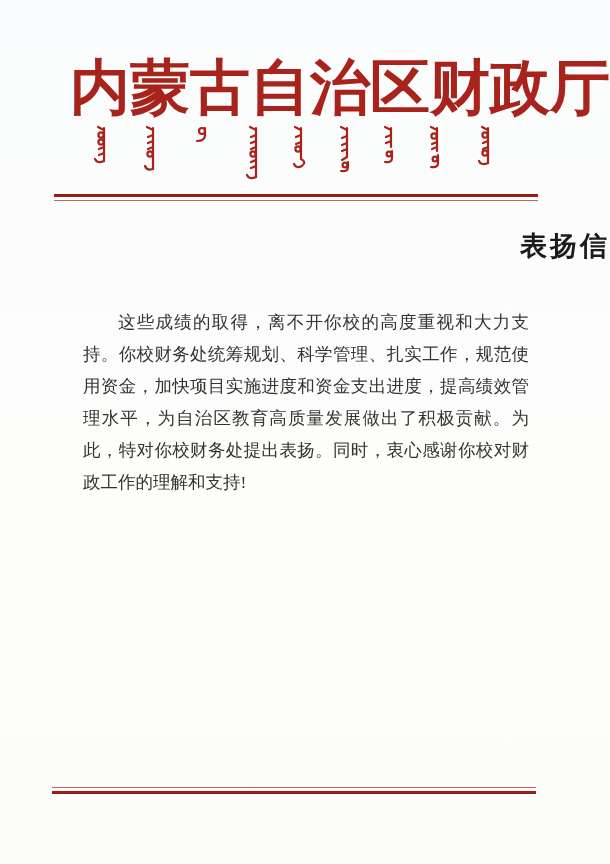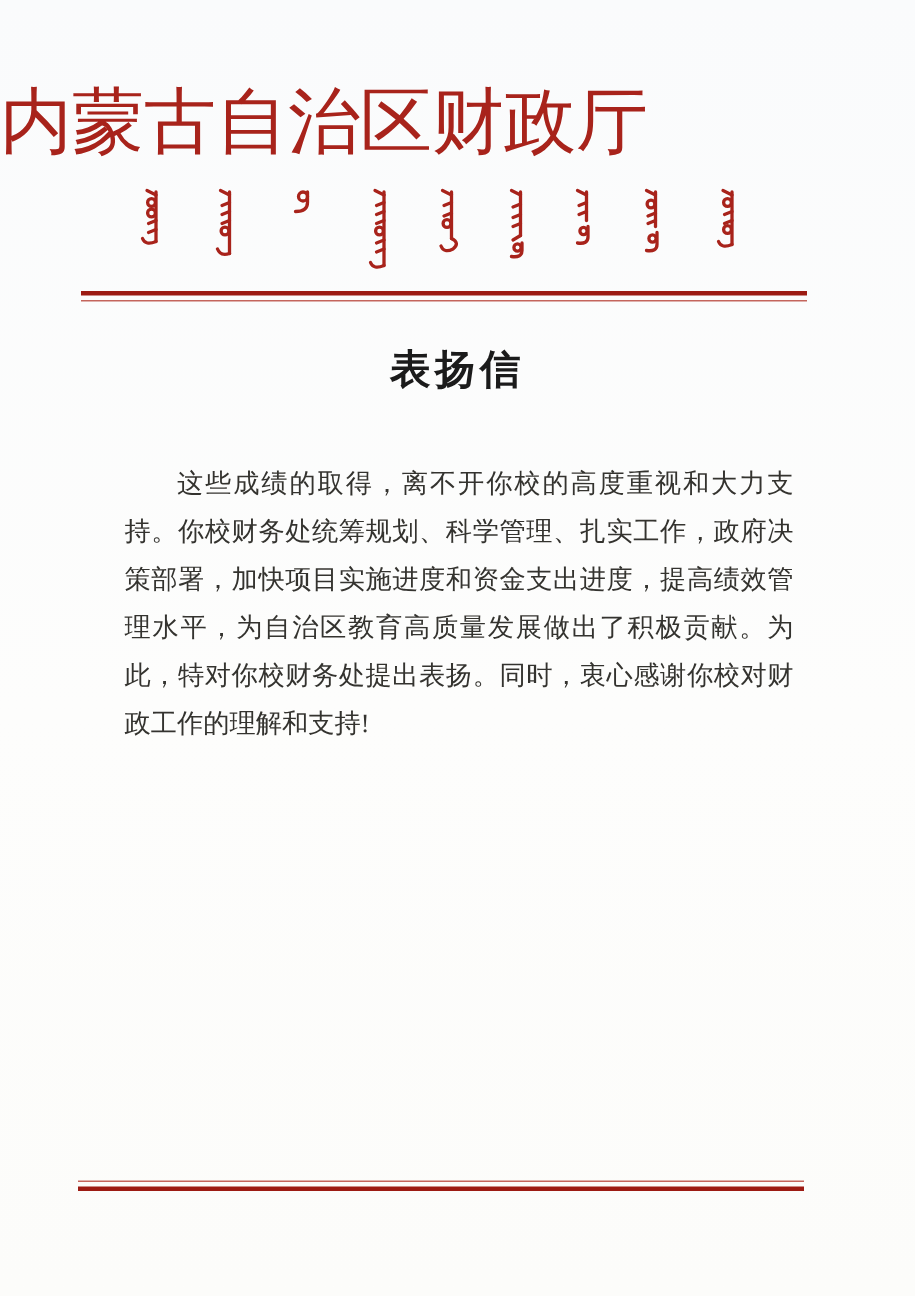--- a/index.html
+++ b/index.html
@@ -13,22 +13,22 @@
   html,body{margin:0;padding:0;background:#ffffff;}
   .page{
     position:relative;
     width:610px;height:864px;
     background:linear-gradient(180deg,#fafbfc 0%,#fdfdfc 55%,#fcfcfa 100%);
     font-family:"Liberation Serif","DejaVu Serif",serif;
     overflow:hidden;
   }
   .org-name{
     position:absolute;top:54px;left:0;width:100%;
-    margin:0;text-align:left;
-    font-size:48px;font-weight:400;line-height:1.15;
+    margin:0;text-align:right;
+    font-size:60px;font-weight:700;line-height:1.15;
     color:var(--letterhead-red);
     letter-spacing:0px;
   }
   .mongolian-wrap{
     position:absolute;top:125px;left:50%;transform:translateX(-50%);
     width:430px;height:62px;
     color:var(--letterhead-red);
   }
   .rule{position:absolute;background:transparent;}
   .rule-top{
@@ -36,21 +36,21 @@
     border-top:3px solid var(--rule-dark-red);
     border-bottom:1px solid var(--rule-light-red);
   }
   .rule-bottom{
     top:787px;left:52px;width:484px;height:3px;
     border-top:1px solid var(--rule-light-red);
     border-bottom:3px solid var(--rule-dark-red);
   }
   .letter-title{
     position:absolute;top:228px;left:0;width:100%;
-    margin:0;text-align:center;
+    margin:0;text-align:right;
     font-size:27px;font-weight:700;
     color:var(--title-black);
     letter-spacing:3px;
   }
   .letter-body{
     position:absolute;top:306px;left:83px;width:446px;
     font-size:17.5px;line-height:32px;
     color:var(--body-text);
     text-align:justify;
   }
@@ -129,21 +129,21 @@
       </svg>
     </div>
 
     <div class="rule rule-top"></div>
   </header>
 
   <main>
     <h2 class="letter-title">表扬信</h2>
 
     <div class="letter-body">
-      <p class="indent">这些成绩的取得，离不开你校的高度重视和大力支持。你校财务处统筹规划、科学管理、扎实工作，政府决策部署，加快项目实施进度和资金支出进度，提高绩效管理水平，为自治区教育高质量发展做出了积极贡献。为此，特对你校财务处提出表扬。同时，衷心感谢你校对财政工作的理解和支持!</p>
+      <p class="indent">这些成绩的取得，离不开你校的高度重视和大力支持。你校财务处统筹规划、科学管理、扎实工作，规范使用资金，加快项目实施进度和资金支出进度，提高绩效管理水平，为自治区教育高质量发展做出了积极贡献。为此，特对你校财务处提出表扬。同时，衷心感谢你校对财政工作的理解和支持!</p>
     </div>
   </main>
 
   <footer>
     <div class="rule rule-bottom"></div>
   </footer>
 
 </div>
 
 </body></html>

